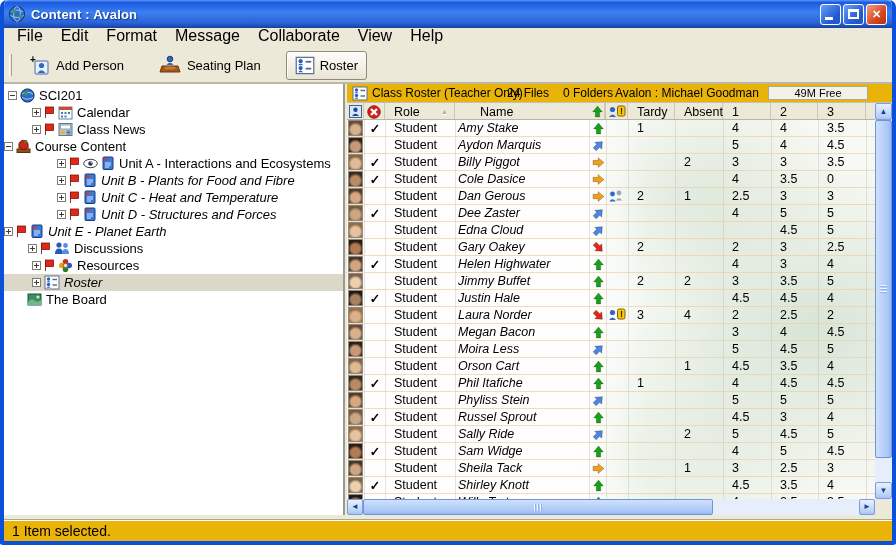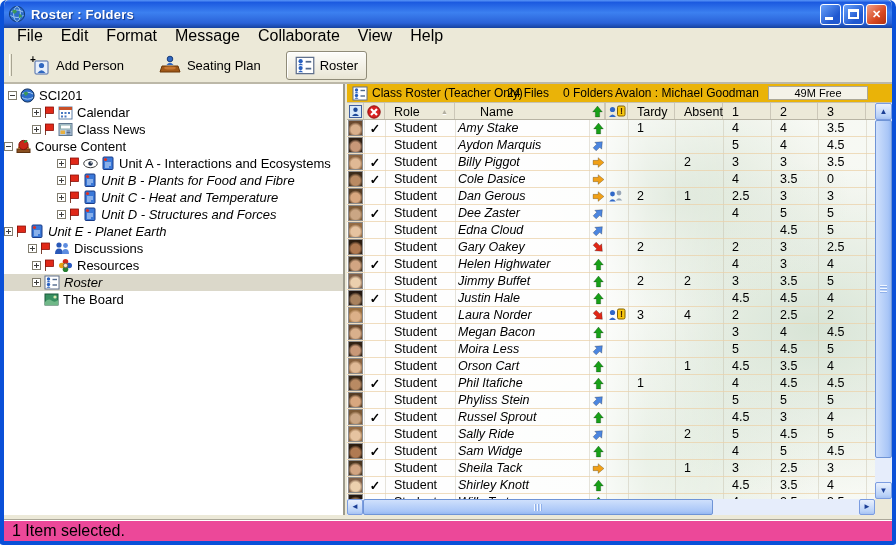--- a/index.html
+++ b/index.html
@@ -75,37 +75,37 @@
   .sbtn { position:absolute; background:linear-gradient(180deg,#e9f0fd,#bad2f8 80%,#a6c2f2); border:1px solid #7b9ce0; border-radius:2px; display:flex; align-items:center; justify-content:center; color:#1c3f96; font-size:8px; line-height:1; }
   .vscroll .sbtn { left:0; width:17px; height:17px; }
   .hscroll .sbtn { top:0; height:16px; width:16px; }
   .thumb { position:absolute; background:linear-gradient(90deg,#cfe0fc,#a9c6f7 80%,#96b8f2); border:1px solid #6f94d6; border-radius:2px; display:flex; align-items:center; justify-content:center; }
   .hscroll .thumb { top:0; height:16px; background:linear-gradient(180deg,#cfe0fc,#a9c6f7 80%,#96b8f2); }
   .gripv { width:7px; height:8px; background:repeating-linear-gradient(180deg,#f2f7ff 0 1px,#8fb0ea 1px 2px,rgba(0,0,0,0) 2px 3px); }
   .griph { width:8px; height:7px; background:repeating-linear-gradient(90deg,#f2f7ff 0 1px,#8fb0ea 1px 2px,rgba(0,0,0,0) 2px 3px); }
   .corner { position:absolute; right:0; bottom:0; width:17px; height:16px; background:#ece9d8; }
 
   
-  .statusbar { position:absolute; left:0; right:0; bottom:0; height:22px; background:#ec4899; border-top:1px solid #aca899; box-shadow:inset 0 1px 0 #fff; display:flex; align-items:center; padding-left:8px; font-size:16px; color:#000; }
+  .statusbar { position:absolute; left:0; right:0; bottom:0; height:22px; background:#eab308; border-top:1px solid #aca899; box-shadow:inset 0 1px 0 #fff; display:flex; align-items:center; padding-left:8px; font-size:14px; color:#000; }
 </style>
 </head>
 <body>
 
 <div class="window">
 
   <div class="titlebar">
     <span class="app-icon icn" id="appicon">
         <svg width="18" height="18" viewBox="0 0 18 18">
           <circle cx="9" cy="9" r="7.6" fill="#2c6cc8" stroke="#123c78"></circle>
           <path d="M3 7 Q9 3 15 7 M2.5 10.5 Q9 14.5 15.5 10.5" stroke="#9cc4f0" fill="none"></path>
           <ellipse cx="9" cy="9" rx="3.4" ry="7.4" fill="none" stroke="#9cc4f0"></ellipse>
           <path d="M4 6 q2 -2 4 -1 l1 2 -3 2 z M11 9 q3 0 3 3 l-3 1 z" fill="#3c9858"></path>
         </svg>
       </span>
-    <span class="title">Roster : Folders</span>
+    <span class="title">Content : Avalon</span>
     <span class="wbtn minb">
         <i></i>
       </span>
     <span class="wbtn maxb">
         <i></i>
       </span>
     <span class="wbtn closeb">✕</span>
   </div>
 
   <div class="menubar" id="menubar">
@@ -421,21 +421,21 @@
               <circle cx="4.5" cy="4" r="1.7" fill="#2860c0"></circle>
               <path d="M2.5 7.2 q2-2.6 4 0 z" fill="#2860c0"></path>
               <line x1="8.5" y1="4.5" x2="13" y2="4.5" stroke="#50688c" stroke-width="1.4"></line>
               <circle cx="4.5" cy="9.5" r="1.7" fill="#2860c0"></circle>
               <path d="M2.5 12.8 q2-2.6 4 0 z" fill="#2860c0"></path>
               <line x1="8.5" y1="10" x2="13" y2="10" stroke="#50688c" stroke-width="1.4"></line>
             </svg>
           </span>
           <span class="lbl italic">Roster</span>
         </div>
-        <div class="trow" style="padding-left: 28px; align-items: center;">
+        <div class="trow" style="padding-left: 11px; align-items: center;">
           <span class="exp-spacer"></span>
           <span class="icn">
             <svg width="15" height="15" viewBox="0 0 15 15">
               <rect x="1" y="2" width="13" height="11" fill="#389060" stroke="#185838"></rect>
               <path d="M1 10 q3.5-4 6.5-1.5 t6.5-.5 l0 5 -13 0 z" fill="#70b888"></path>
               <circle cx="11" cy="5" r="1.6" fill="#d8e8b0"></circle>
             </svg>
           </span>
           <span class="lbl">The Board</span>
         </div>

